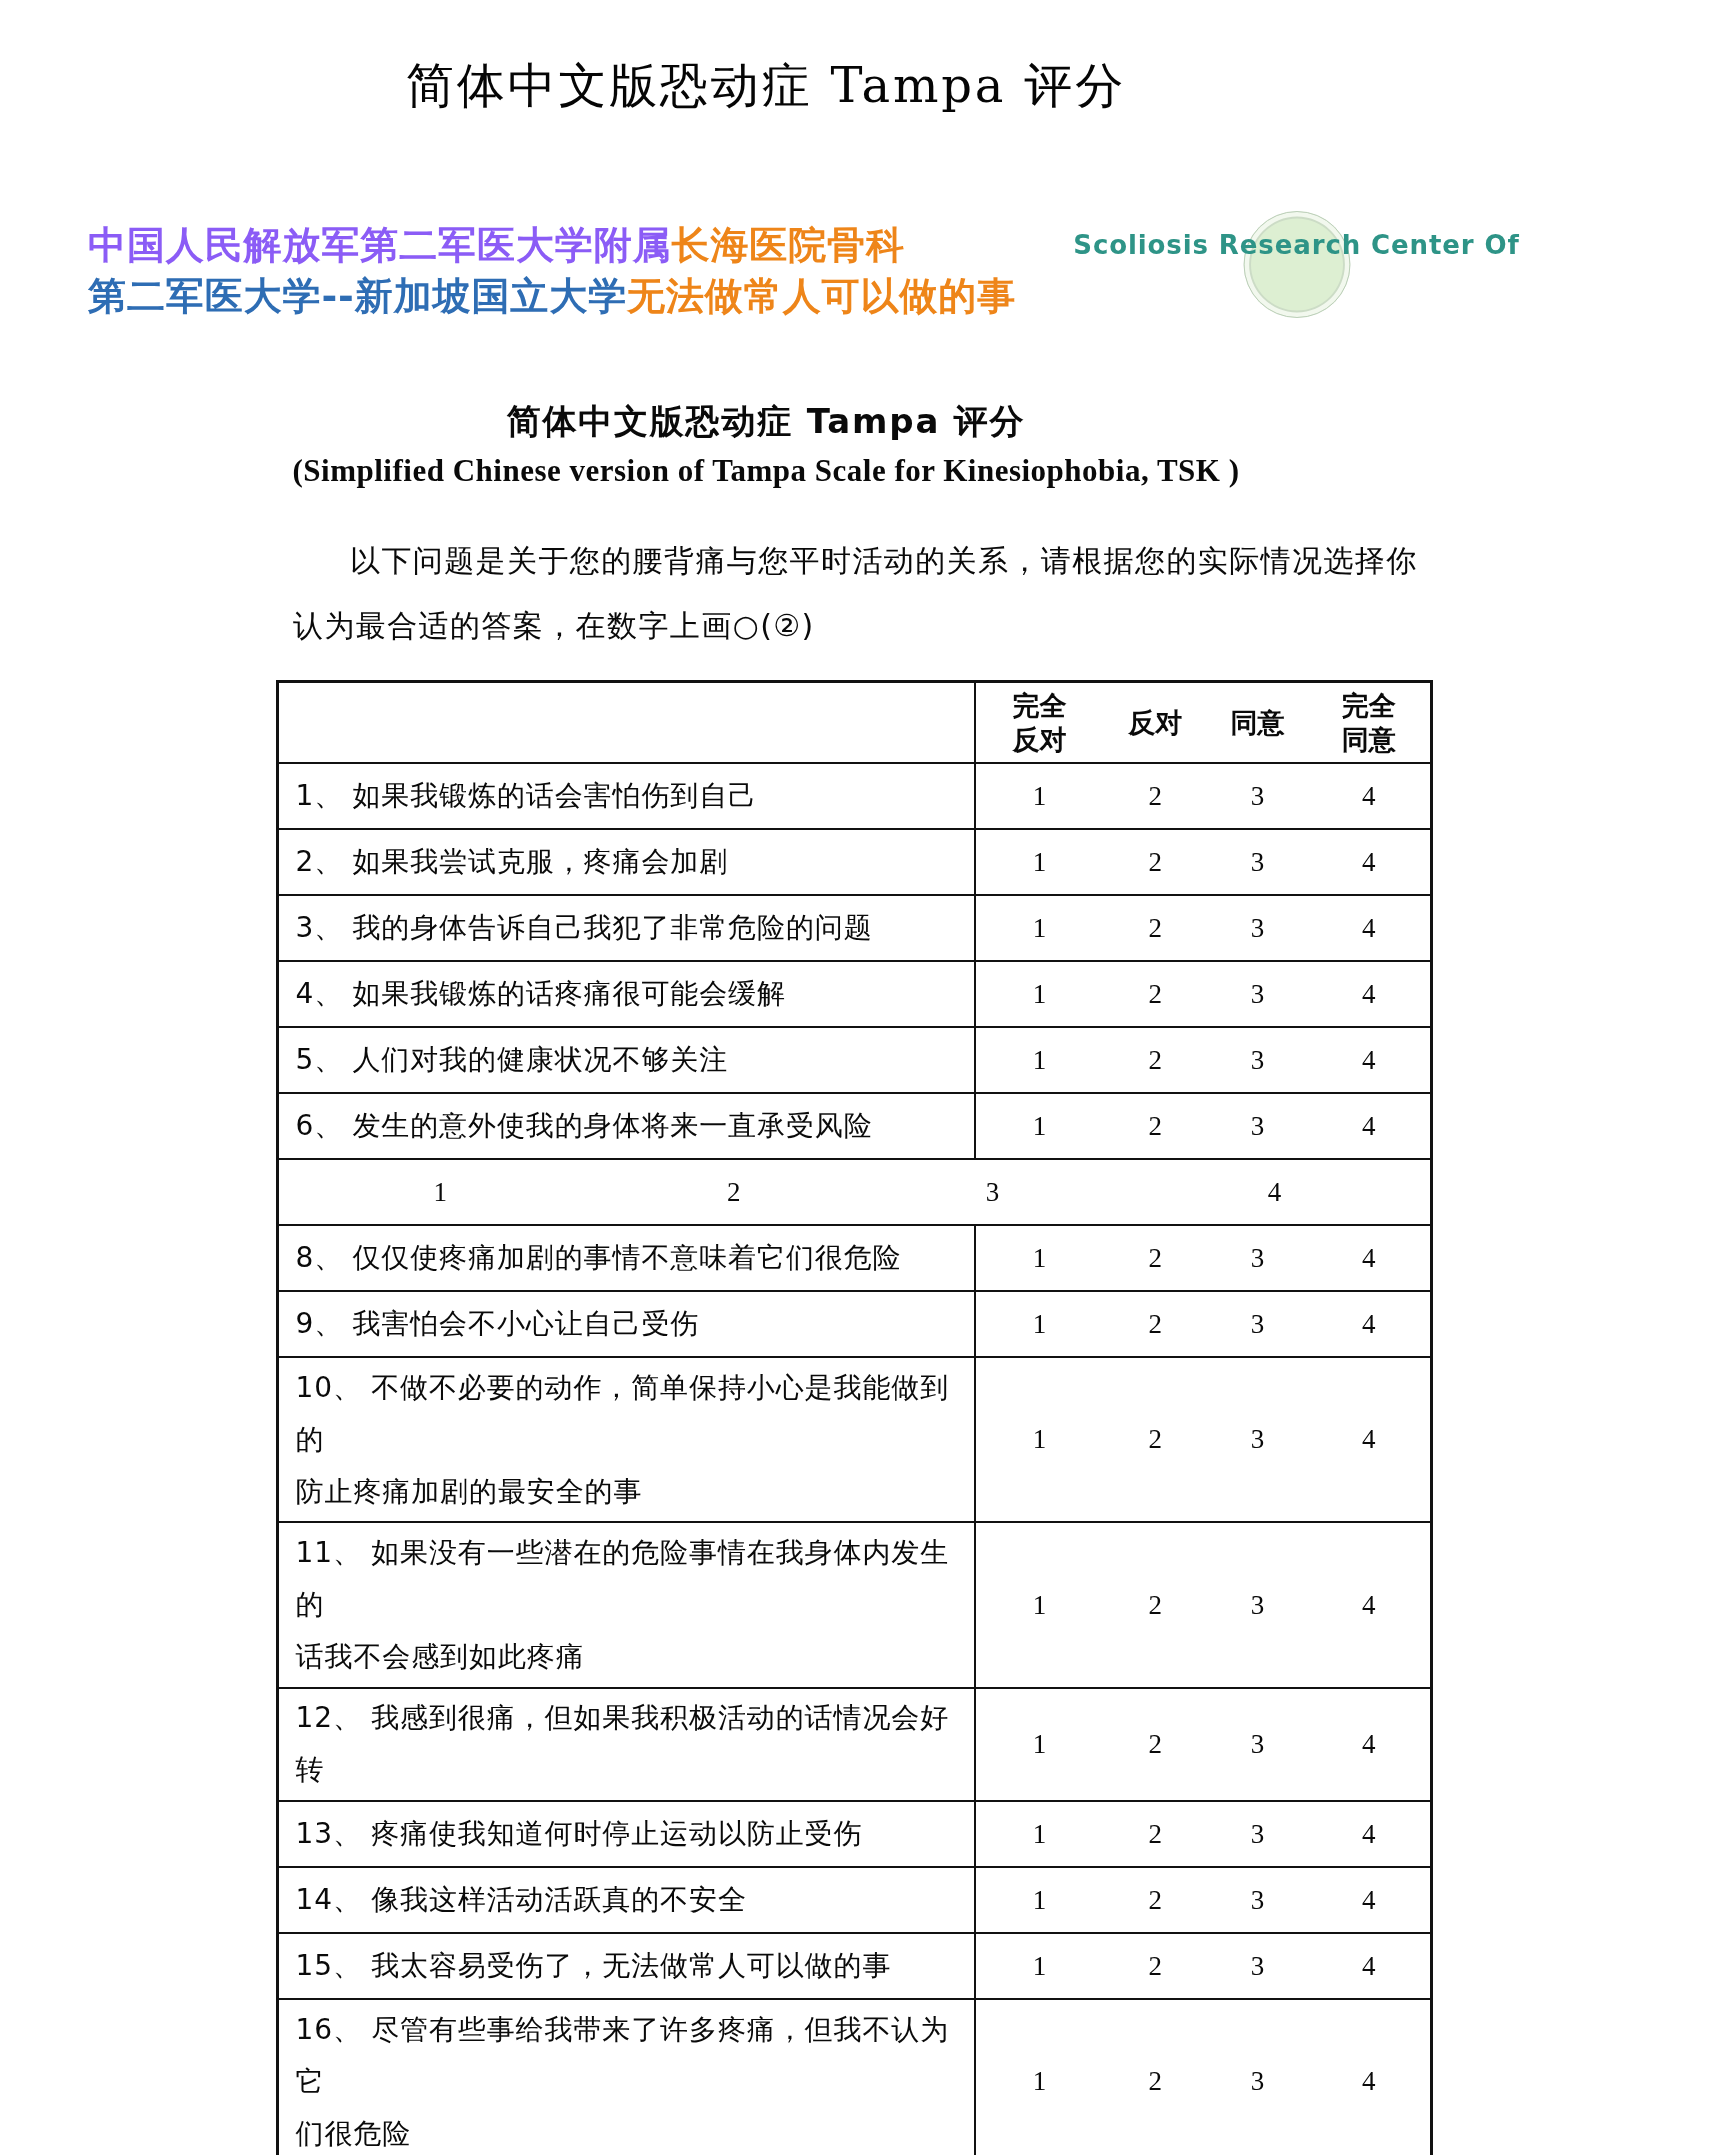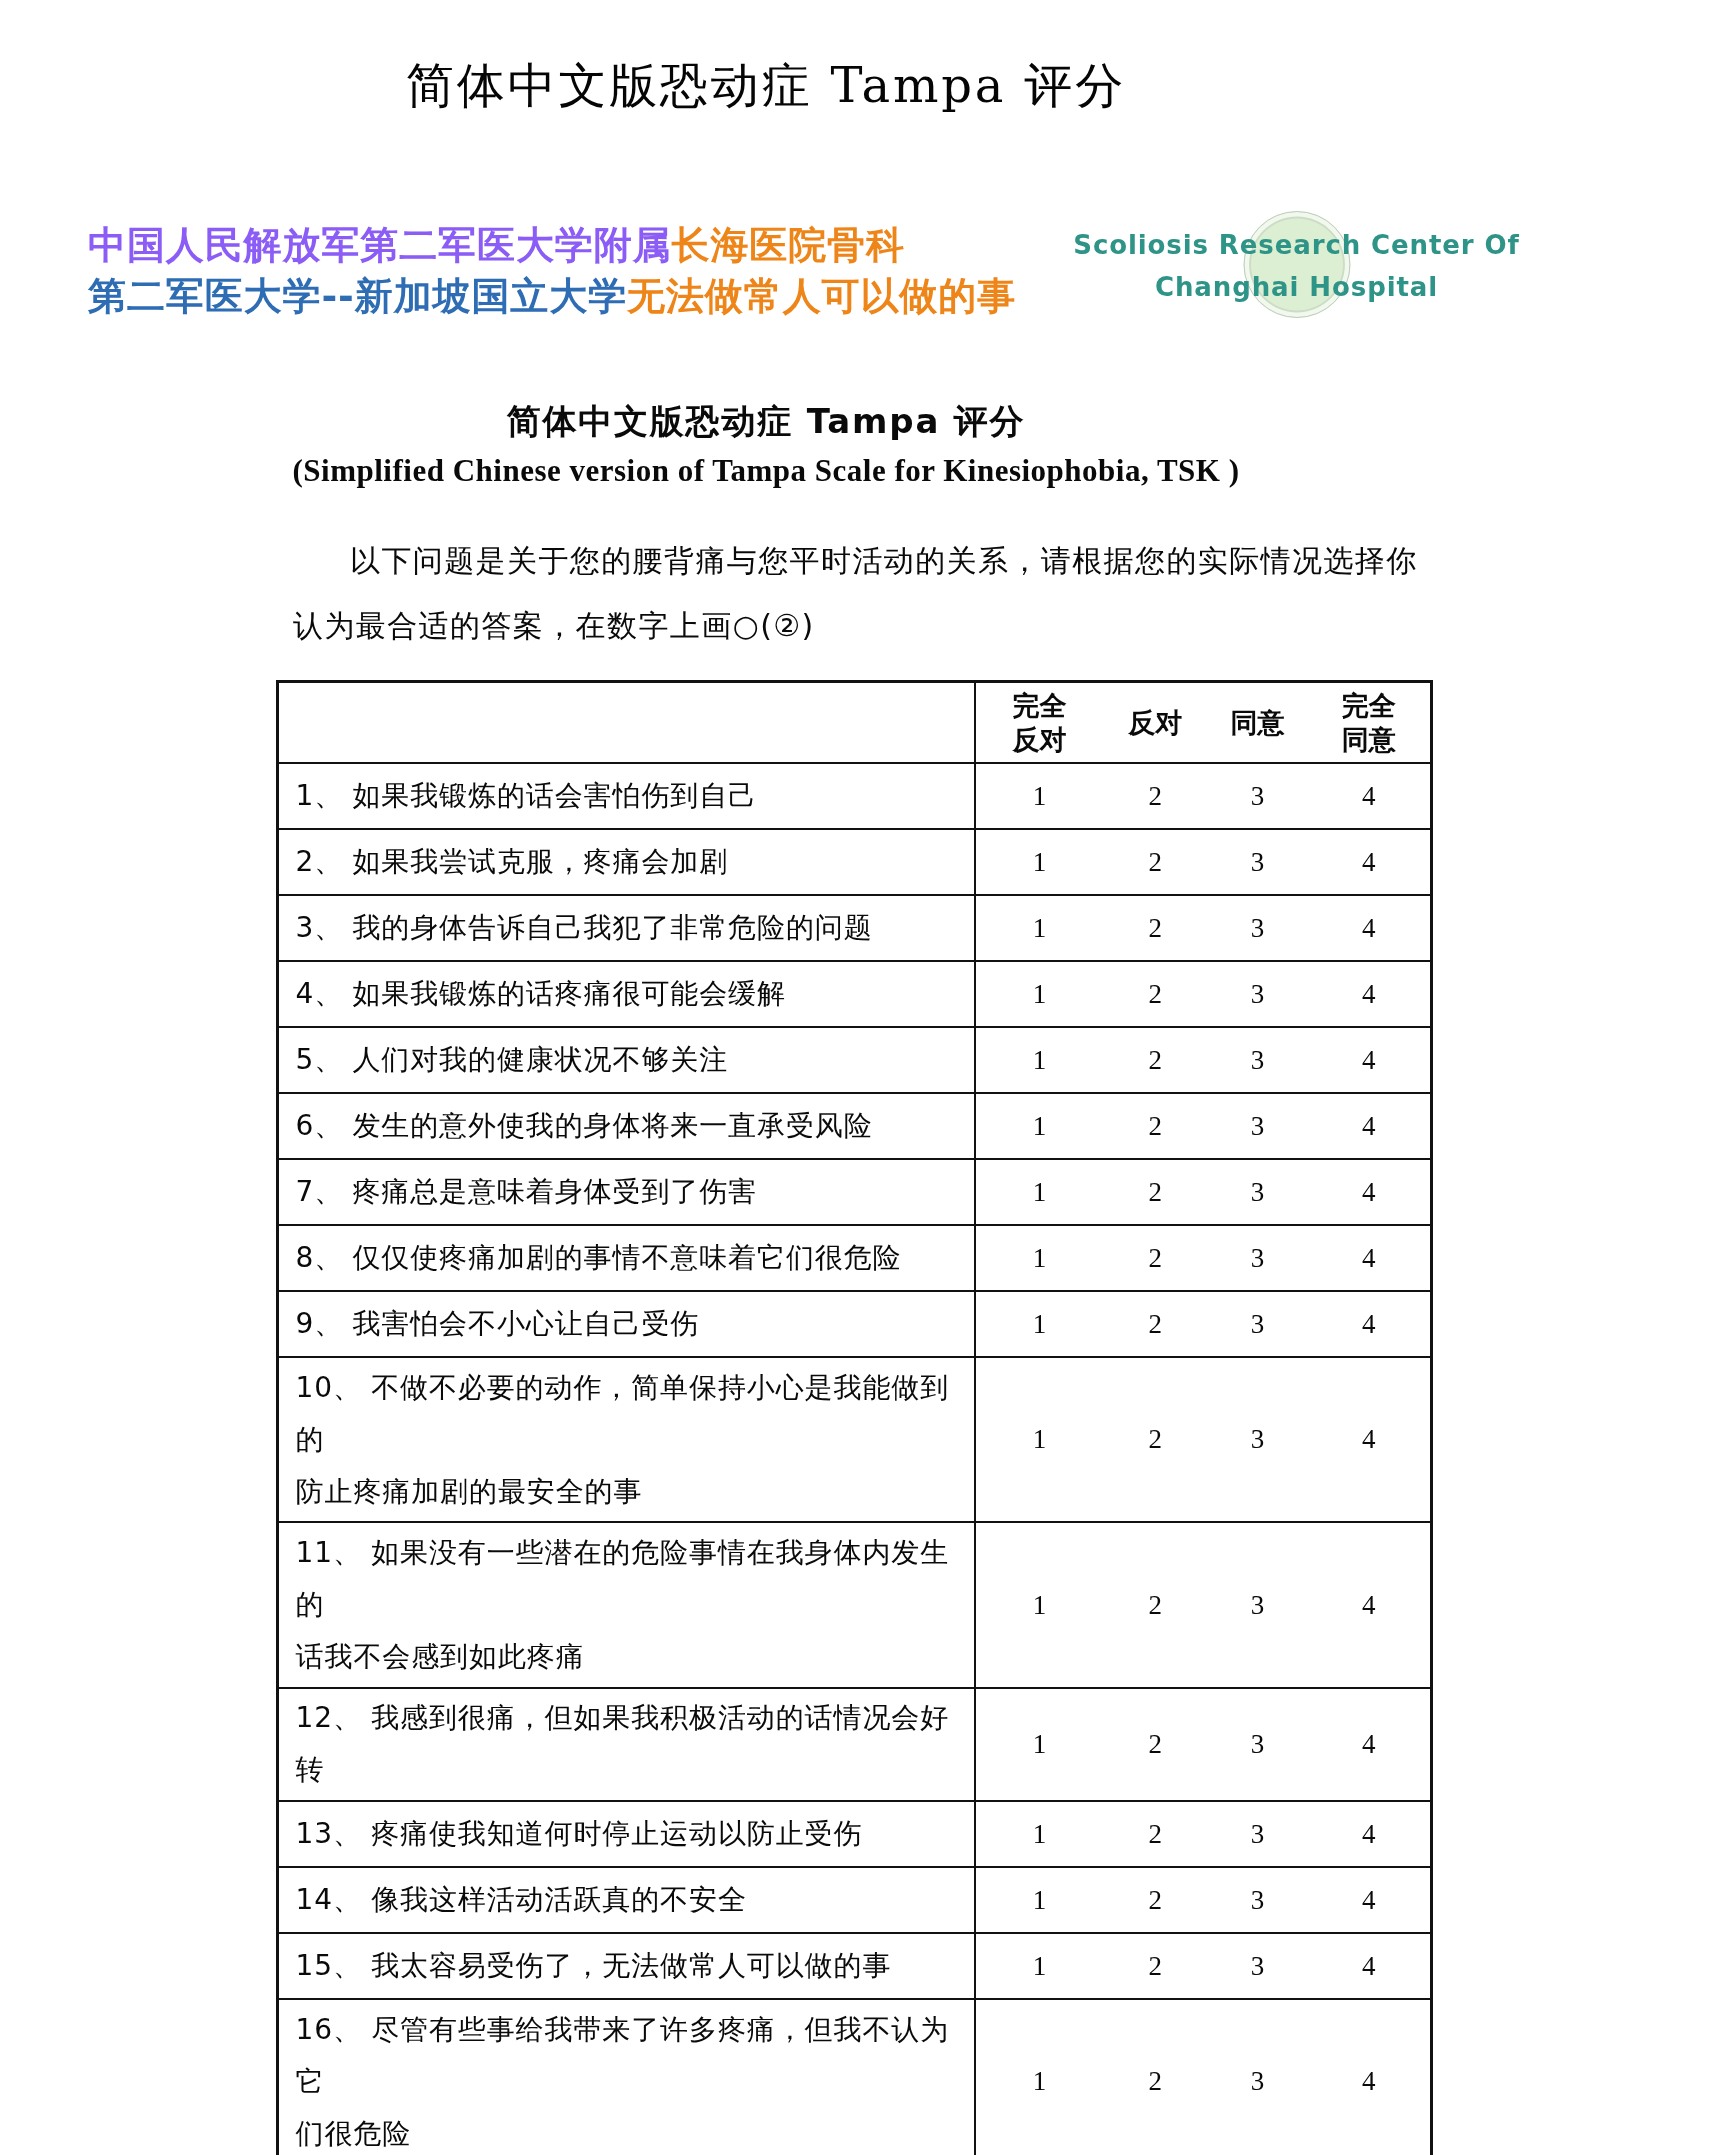--- a/index.html
+++ b/index.html
@@ -95,21 +95,20 @@
 <div class="top-title">简体中文版恐动症 Tampa 评分</div>
 
 <div class="logo-row">
   <div class="logo-left">
     <div class="logo-line"><span style="color: #8b5cf6;">中国人民解放军第二军医大学附属</span><span style="color: rgb(238, 133, 25);">长海医院骨科</span></div>
     <div class="logo-line"><span style="color: rgb(46, 109, 180);">第二军医大学--新加坡国立大学</span><span style="color: rgb(238, 133, 25);">无法做常人可以做的事</span></div>
   </div>
   <div class="logo-right">
     <div class="seal"></div>
     <div class="teal-line" style="color: rgb(46, 148, 135);">Scoliosis Research Center Of</div>
-    <div class="teal-line" style="color: rgb(46, 148, 135);">Changhai Hospital</div>
   </div>
 </div>
 
 <div class="title-cn">简体中文版恐动症 Tampa 评分</div>
 <div class="title-en">(Simplified Chinese version of Tampa Scale for Kinesiophobia, TSK )</div>
 
 <div class="instructions">
   <div class="ins-line indent">以下问题是关于您的腰背痛与您平时活动的关系，请根据您的实际情况选择你</div>
   <div class="ins-line">认为最合适的答案，在数字上画○(②)</div>
 </div>
@@ -251,23 +250,20 @@
           </div>
           <div class="rt w3">
             <span class="rnum">3</span>
           </div>
           <div class="rt w4">
             <span class="rnum">4</span>
           </div>
         </div>
       </div>
       <div class="row">
-        <div class="qcell">
-          <div class="qline"><span class="qnum">7、</span><span class="qtext">疼痛总是意味着身体受到了伤害</span></div>
-        </div>
         <div class="rcell">
           <div class="rt w1">
             <span class="rnum">1</span>
           </div>
           <div class="rt w2">
             <span class="rnum">2</span>
           </div>
           <div class="rt w3">
             <span class="rnum">3</span>
           </div>

